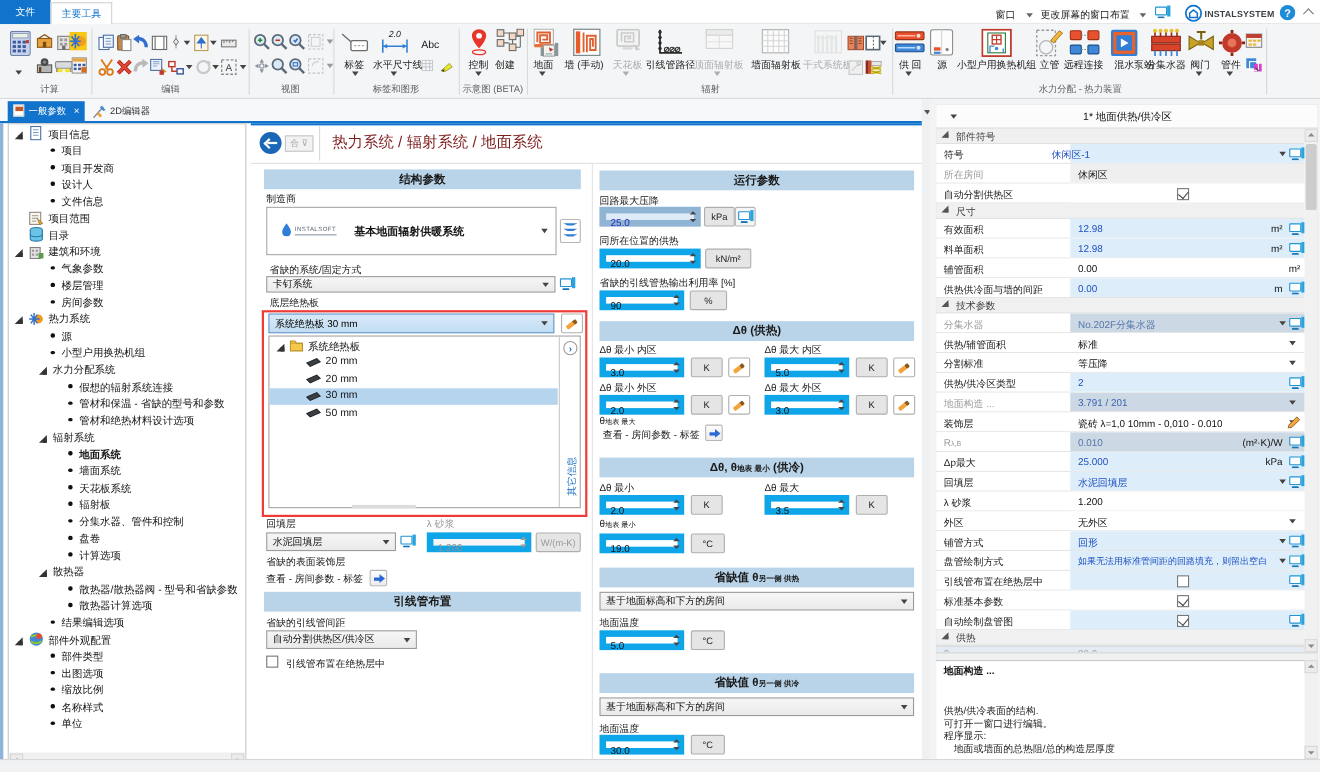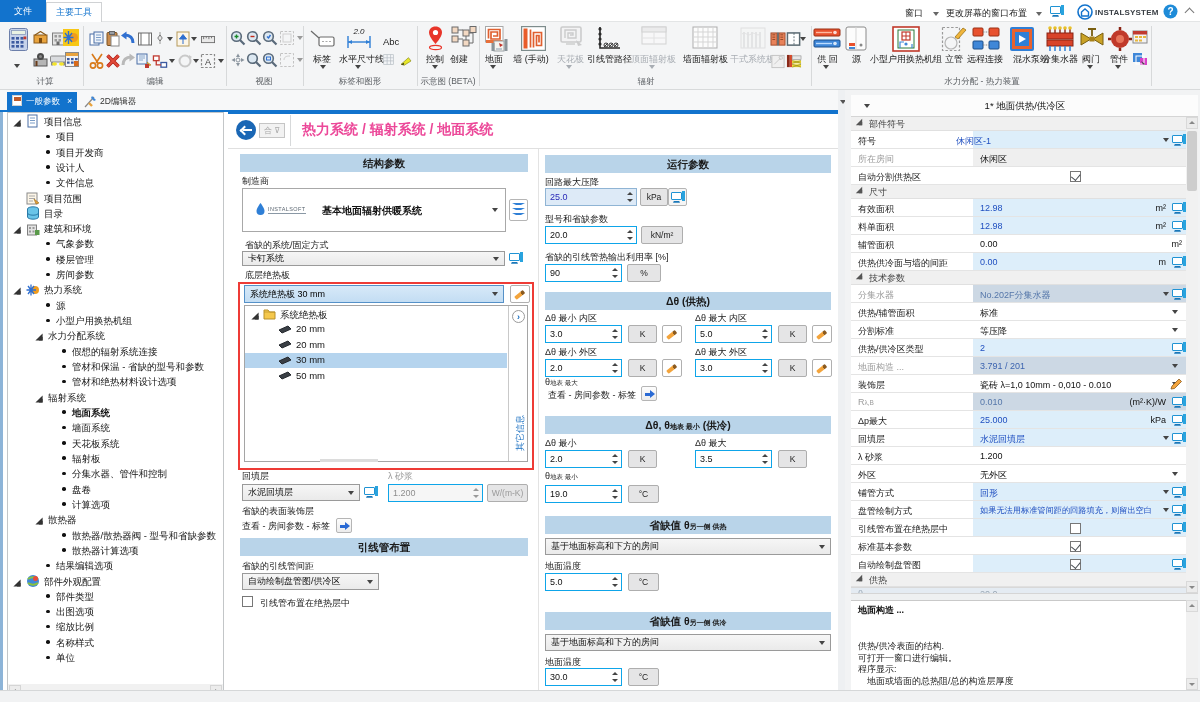--- a/index.html
+++ b/index.html
@@ -1,20 +1,20 @@
 <!DOCTYPE html>
 <html><head><meta charset="utf-8"><style>
 *{margin:0;padding:0;box-sizing:border-box}
 html,body{width:1200px;height:702px;overflow:hidden;font-family:"Liberation Sans",sans-serif;background:#fff;position:relative}
 .ab{position:absolute}
 .band{background:#b9d4e9;text-align:center;font-weight:bold;font-size:10.5px;color:#1a1a1a;line-height:18px}
 .lbl{font-size:9px;color:#1a1a1a;white-space:nowrap}
 .glbl{font-size:9px;color:#9b9b9b;white-space:nowrap}
 .combo{background:linear-gradient(#f6f6f6,#eaeaea);border:1px solid #9a9a9a;font-size:9px;color:#111;line-height:13px;padding-left:5px;white-space:nowrap;overflow:hidden}
-.spin{background:#fff;border:1px solid #0ea5e9;font-size:9px;color:#111;padding-left:4px;line-height:16px}
+.spin{background:#fff;border:6px solid #0ea5e9;font-size:9px;color:#111;padding-left:4px;line-height:16px}
 .btn{background:#e5e5e6;border:1px solid #aeaeae;border-radius:2px;font-size:8.5px;color:#222;text-align:center}
 .car{width:0;height:0;border-left:3.5px solid transparent;border-right:3.5px solid transparent;border-top:4px solid #444;position:absolute}
 .caru{width:0;height:0;border-left:3px solid transparent;border-right:3px solid transparent;border-bottom:3.5px solid #444;position:absolute}
 .card{width:0;height:0;border-left:3px solid transparent;border-right:3px solid transparent;border-top:3.5px solid #444;position:absolute}
 .exp{width:0;height:0;border-left:5px solid transparent;border-top:5px solid transparent;border-right:5px solid #333;border-bottom:5px solid #333;position:absolute;transform:scale(.72)}
 .mon{position:absolute;width:14px;height:12px}
 .mon .scr{position:absolute;left:0;top:1px;width:10.5px;height:8px;border:1.8px solid #1f93d4;background:#fff;border-radius:1px}
 .mon .bas{position:absolute;left:2px;top:9.5px;width:7px;height:2.2px;background:#1a77b8;clip-path:polygon(15% 0,85% 0,100% 100%,0 100%)}
 .mon:after{content:"";position:absolute;left:10.5px;top:0;width:3.5px;height:10px;background:#29a3de}
 .pencil{position:absolute;background:#fff;border:1px solid #b0b0b0;border-radius:2px}
@@ -570,21 +570,21 @@
 <div class="ab" style="left:12.5px;top:688.5px;width:0;height:0;border-top:2.5px solid transparent;border-bottom:2.5px solid transparent;border-right:3.5px solid #888"></div>
 <div class="ab" style="left:210px;top:685px;width:12px;height:11px;background:#ececec;border:1px solid #d5d5d5"></div>
 <div class="ab" style="left:214.5px;top:688.5px;width:0;height:0;border-top:2.5px solid transparent;border-bottom:2.5px solid transparent;border-left:3.5px solid #888"></div>
 <div class="ab" style="left:228px;top:112px;width:610px;height:578px;background:#fff"></div>
 <div class="ab" style="left:228px;top:112px;width:617px;height:2px;background:#1273cd"></div>
 <div class="ab" style="left:236px;top:120px;width:20px;height:20px;border-radius:50%;background:#1a67b5"></div>
 <div class="ab" style="left:241px;top:126.5px;width:7px;height:7px;border:solid #fff;border-width:2px 0 0 2px;transform:rotate(-45deg)"></div>
 <div class="ab" style="left:243px;top:128.5px;width:9px;height:2px;background:#fff"></div>
 <div class="ab" style="left:259px;top:123px;width:26px;height:15px;background:#f2f2f2;border:1px solid #c5c5c5;color:#a8a8a8;font-size:8px;text-align:center;line-height:14px">合 ⊽</div>
 <div class="sep" style="left:290px;top:115px;height:31px"></div>
-<div class="ab" style="left:302px;top:121px;font-size:14px;font-weight:bold;color:#ec4899;white-space:nowrap">热力系统 / 辐射系统 / 地面系统</div>
+<div class="ab" style="left:302px;top:121px;font-size:14px;font-weight:normal;color:#7f1d1d;white-space:nowrap">热力系统 / 辐射系统 / 地面系统</div>
 <div class="ab" style="left:228px;top:148px;width:610px;height:1px;background:#e0e0e0"></div>
 <div class="sep" style="left:538px;top:149px;height:541px;background:#e3e3e3"></div>
 <div class="ab band" style="left:240px;top:154px;width:288px;height:18px">结构参数</div>
 <div class="ab lbl" style="left:242px;top:175px">制造商</div>
 <div class="ab" style="left:242px;top:188px;width:264px;height:44px;background:#fff;border:1px solid #a8a8a8"></div>
 <svg class="ab" style="left:256px;top:203px" width="9" height="12" viewBox="0 0 9 12">
     <path d="M4.5 0C4.5 0 8.5 5 8.5 8a4 4 0 0 1-8 0C0.5 5 4.5 0 4.5 0z" fill="#2f7fd6"></path>
   </svg>
 <div class="ab" style="left:268px;top:206px;font-size:5.5px;color:#5a6570;letter-spacing:0.4px;border-bottom:1px solid #8a98a5;padding-bottom:1px">INSTALSOFT</div>
 <div class="ab" style="left:322px;top:204px;font-size:10px;font-weight:bold;color:#111;white-space:nowrap">基本地面辐射供暖系统</div>
@@ -645,36 +645,36 @@
 <div class="ab glbl" style="left:388px;top:470px">λ 砂浆</div>
 <div class="ab spin" style="left:388px;top:484px;width:95px;height:18px;background:#f6f6f6;color:#8e8e8e;">1.200</div>
 <div class="caru" style="left:473px;top:488px;border-bottom-color:#9a9a9a"></div>
 <div class="card" style="left:473px;top:494.5px;border-top-color:#9a9a9a"></div>
 <div class="ab btn" style="left:487px;top:484px;width:41px;height:18px;line-height:17px;color:#9a9a9a;">W/(m-K)</div>
 <div class="ab lbl" style="left:242px;top:505px">省缺的表面装饰层</div>
 <div class="ab lbl" style="left:242px;top:520px">查看 - 房间参数 - 标签</div>
 <div class="arrbtn" style="left:336px;top:518px;width:16px;height:15px"></div>
 <div class="ab band" style="left:240px;top:538px;width:288px;height:18px">引线管布置</div>
 <div class="ab lbl" style="left:242px;top:560px">省缺的引线管间距</div>
-<div class="ab combo" style="left:242px;top:573px;width:137px;height:17px;line-height:15px">自动绘制盘管图/供冷区</div>
+<div class="ab combo" style="left:242px;top:573px;width:137px;height:17px;line-height:15px">自动分割供热区/供冷区</div>
 <div class="car" style="left:367px;top:579.5px"></div>
 <div class="chk" style="left:242px;top:596px"></div>
 <div class="ab lbl" style="left:260px;top:597px">引线管布置在绝热层中</div>
 <div class="ab band" style="left:545px;top:155px;width:286px;height:18px">运行参数</div>
 <div class="ab lbl" style="left:545px;top:176px">回路最大压降</div>
 <div class="ab spin" style="left:545px;top:188px;width:92px;height:18px;background:#ddeaf7;border-color:#8fb4d4;color:#2a2ab8">25.0</div>
 <div class="caru" style="left:627px;top:192px"></div>
 <div class="card" style="left:627px;top:198.5px"></div>
 <div class="ab btn" style="left:640px;top:188px;width:28px;height:18px;line-height:17px;">kPa</div>
 <div class="ab" style="left:668px;top:188px;width:19px;height:18px;background:#f5f5f5;border:1px solid #b5b5b5;border-radius:2px"></div>
 <div class="mon" style="left:671px;top:191px">
     <div class="scr"></div>
     <div class="bas"></div>
   </div>
-<div class="ab lbl" style="left:545px;top:213px">型号和省缺参数</div>
+<div class="ab lbl" style="left:545px;top:213px">同所在位置的供热</div>
 <div class="ab spin" style="left:545px;top:226px;width:92px;height:18px;">20.0</div>
 <div class="caru" style="left:627px;top:230px;border-bottom-color:#444"></div>
 <div class="card" style="left:627px;top:236.5px;border-top-color:#444"></div>
 <div class="ab btn" style="left:641px;top:226px;width:42px;height:18px;line-height:17px;">kN/m²</div>
 <div class="ab lbl" style="left:545px;top:251px">省缺的引线管热输出利用率 [%]</div>
 <div class="ab spin" style="left:545px;top:264px;width:77px;height:18px;">90</div>
 <div class="caru" style="left:612px;top:268px;border-bottom-color:#444"></div>
 <div class="card" style="left:612px;top:274.5px;border-top-color:#444"></div>
 <div class="ab btn" style="left:627px;top:264px;width:34px;height:18px;line-height:17px;">%</div>
 <div class="ab band" style="left:545px;top:292px;width:286px;height:18px">Δθ (供热)</div>

